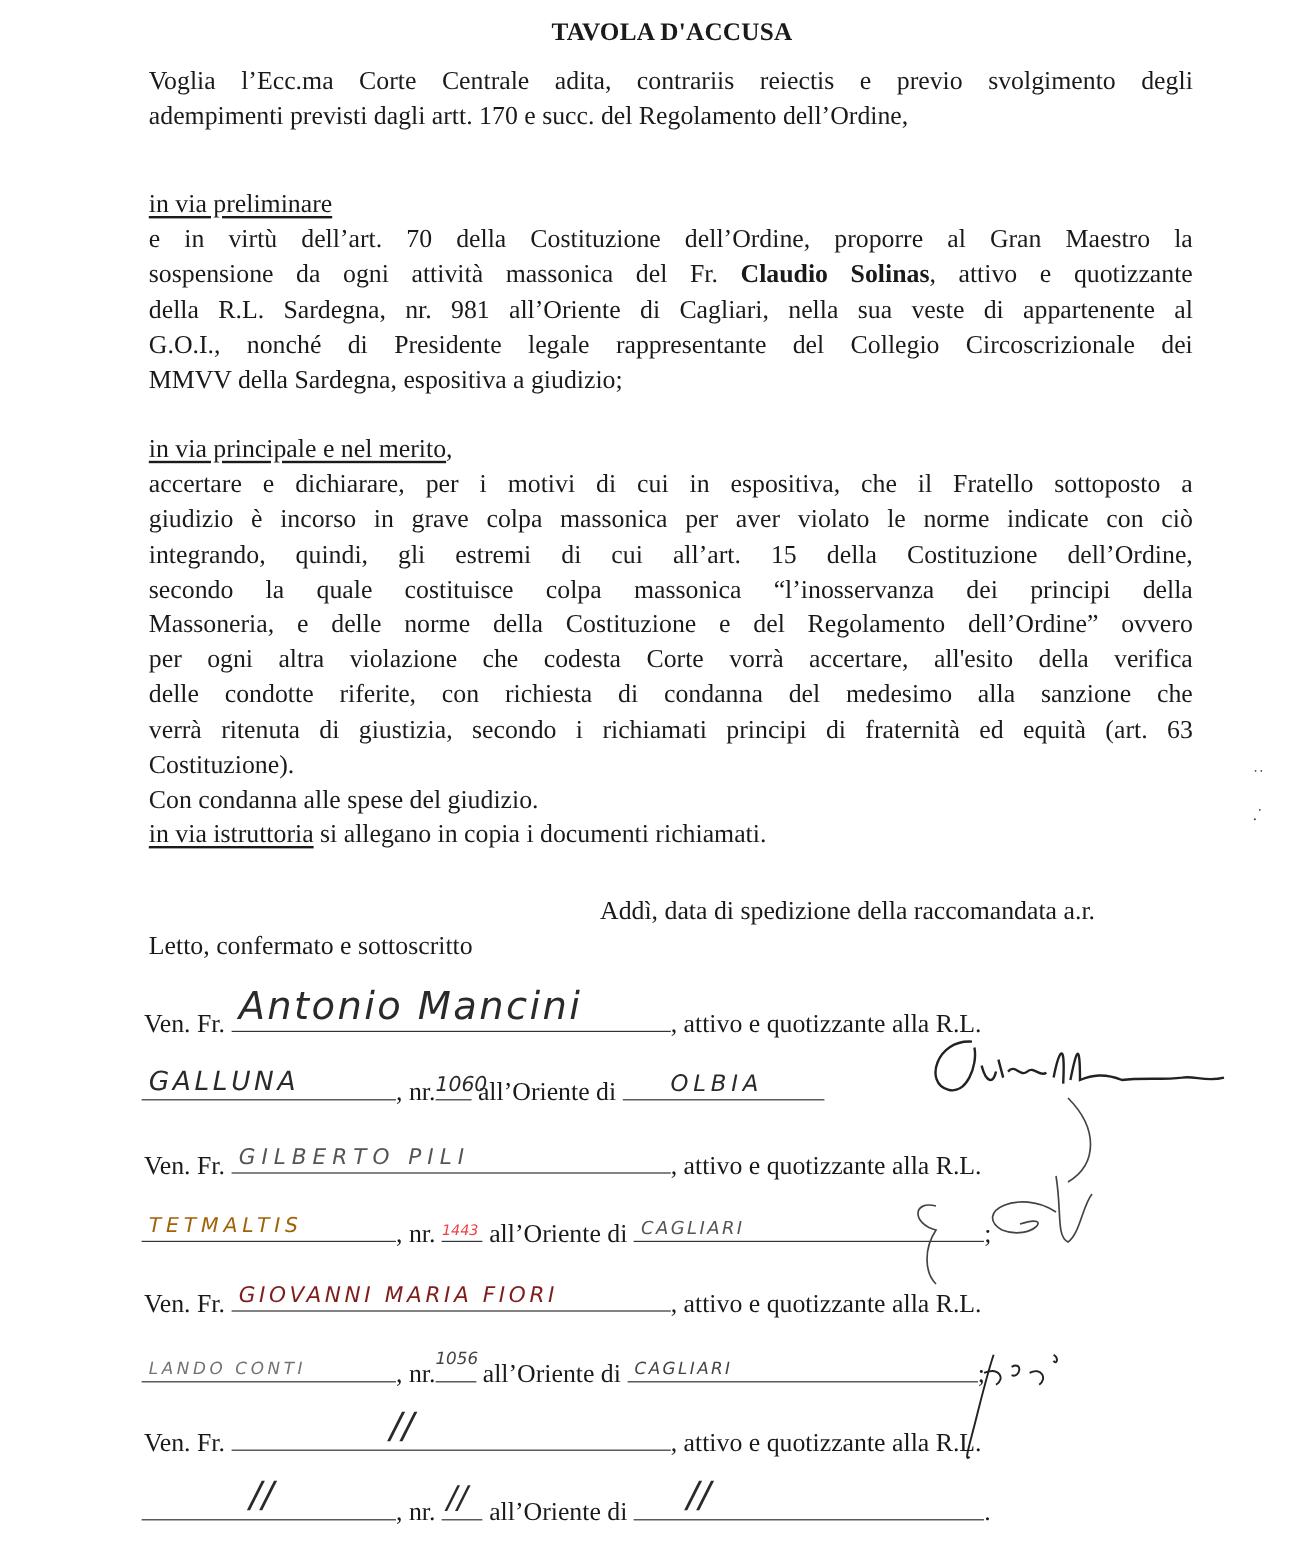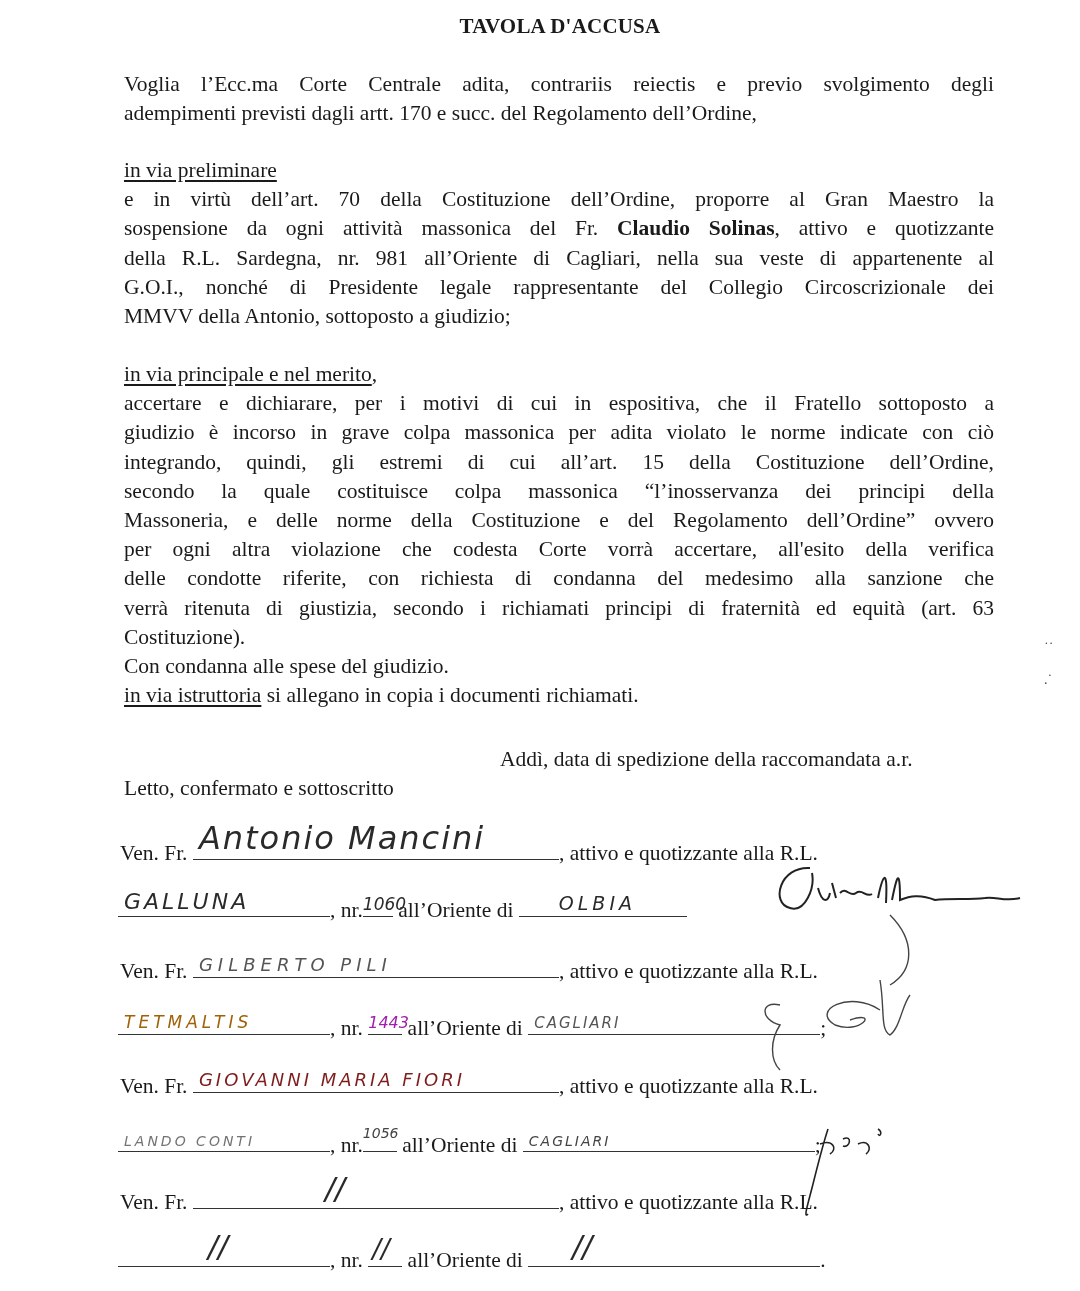--- a/index.html
+++ b/index.html
@@ -18,38 +18,38 @@
   .blank { display:inline-block; border-bottom:1.5px solid #333; position:relative; height:24px; vertical-align:baseline; }
   .blank .hwtext { position:absolute; left:6px; bottom:2px; white-space:nowrap; }
   .dots { position:absolute; font-size:14px; color:#444; }
   svg.sig { position:absolute; overflow:visible; }
 </style>
 </head>
 <body>
 
 <div class="title">TAVOLA D'ACCUSA</div>
 
-<div class="para" style="top:70px;">
+<div class="para" style="top:53px;">
   <span class="line">Voglia l’Ecc.ma Corte Centrale adita, contrariis reiectis e previo svolgimento degli</span>
   <span class="line last">adempimenti previsti dagli artt. 170 e succ. del Regolamento dell’Ordine,</span>
 </div>
 
 <div class="para" style="top:156px;">
   <span class="line last"><span class="u">in via preliminare</span></span>
   <span class="line">e in virtù dell’art. 70 della Costituzione dell’Ordine, proporre al Gran Maestro la</span>
   <span class="line"><span>sospensione da ogni attività massonica del Fr.</span> <span class="b">Claudio Solinas</span><span>, attivo e quotizzante</span></span>
   <span class="line">della R.L. Sardegna, nr. 981 all’Oriente di Cagliari, nella sua veste di appartenente al</span>
   <span class="line">G.O.I., nonché di Presidente legale rappresentante del Collegio Circoscrizionale dei</span>
-  <span class="line last">MMVV della Antonio, sottoposto a giudizio;</span>
+  <span class="line last">MMVV della Sardegna, espositiva a giudizio;</span>
 </div>
 
 <div class="para" style="top:360px;">
   <span class="line last"><span class="u">in via principale e nel merito</span><span>,</span></span>
   <span class="line">accertare e dichiarare, per i motivi di cui in espositiva, che il Fratello sottoposto a</span>
-  <span class="line">giudizio è incorso in grave colpa massonica per adita violato le norme indicate con ciò</span>
+  <span class="line">giudizio è incorso in grave colpa massonica per aver violato le norme indicate con ciò</span>
   <span class="line">integrando, quindi, gli estremi di cui all’art. 15 della Costituzione dell’Ordine,</span>
   <span class="line">secondo la quale costituisce colpa massonica “l’inosservanza dei principi della</span>
   <span class="line">Massoneria, e delle norme della Costituzione e del Regolamento dell’Ordine” ovvero</span>
   <span class="line">per ogni altra violazione che codesta Corte vorrà accertare, all'esito della verifica</span>
   <span class="line">delle condotte riferite, con richiesta di condanna del medesimo alla sanzione che</span>
   <span class="line">verrà ritenuta di giustizia, secondo i richiamati principi di fraternità ed equità (art. 63</span>
   <span class="line last">Costituzione).</span>
   <span class="line last">Con condanna alle spese del giudizio.</span>
   <span class="line last"><span class="u">in via istruttoria</span><span> si allegano in copia i documenti richiamati.</span></span>
 </div>
@@ -68,21 +68,21 @@
   <span class="blank" style="width:212px;"><span class="hwtext hw" style="font-size:22px;letter-spacing:3px;text-transform:uppercase;">Galluna</span></span><span>, nr.</span><span class="blank" style="width:30px;"><span class="hwtext hw" style="font-size:17px;left:0;">1060</span></span>
   <span>all’Oriente di</span>
   <span class="blank" style="width:168px;"><span class="hwtext hw" style="font-size:19px;letter-spacing:4px;text-transform:uppercase;left:40px;">Olbia</span></span>
 </div>
 
 <div class="abs" style="left:120px;top:953px;">
   <span>Ven. Fr.</span>
   <span class="blank" style="width:366px;"><span class="hwtext hw" style="font-size:18px;letter-spacing:5px;text-transform:uppercase;color:#555;">Gilberto Pili</span></span><span>, attivo e quotizzante alla R.L.</span>
 </div>
 <div class="abs" style="left:118px;top:1010px;">
-  <span class="blank" style="width:212px;"><span class="hwtext hw" style="font-size:17px;letter-spacing:4px;text-transform:uppercase;color:#a16207;">Tetmaltis</span></span><span>, nr.</span> <span class="blank" style="width:34px;"><span class="hwtext hw" style="font-size:16px;left:0;color:#a21caf;">1443</span></span>
+  <span class="blank" style="width:212px;"><span class="hwtext hw" style="font-size:17px;letter-spacing:4px;text-transform:uppercase;color:#a16207;">Tetmaltis</span></span><span>, nr.</span> <span class="blank" style="width:34px;"><span class="hwtext hw" style="font-size:12px;left:0;color:#ef4444;">1443</span></span>
   <span>all’Oriente di</span>
   <span class="blank" style="width:292px;"><span class="hwtext hw" style="font-size:15px;letter-spacing:2px;text-transform:uppercase;color:#555;">Cagliari</span></span><span>;</span>
 </div>
 
 <div class="abs" style="left:120px;top:1068px;">
   <span>Ven. Fr.</span>
   <span class="blank" style="width:366px;"><span class="hwtext hw" style="font-size:18px;letter-spacing:3px;text-transform:uppercase;color:#7f1d1d;">Giovanni Maria Fiori</span></span><span>, attivo e quotizzante alla R.L.</span>
 </div>
 <div class="abs" style="left:118px;top:1127px;">
   <span class="blank" style="width:212px;"><span class="hwtext hw" style="font-size:14px;letter-spacing:3px;text-transform:uppercase;color:#737373;">Lando Conti</span></span><span>, nr.</span><span class="blank" style="width:34px;text-align:right;"><span class="hwtext hw" style="font-size:14px;left:0;bottom:10px;color:#444;">1056</span></span>

